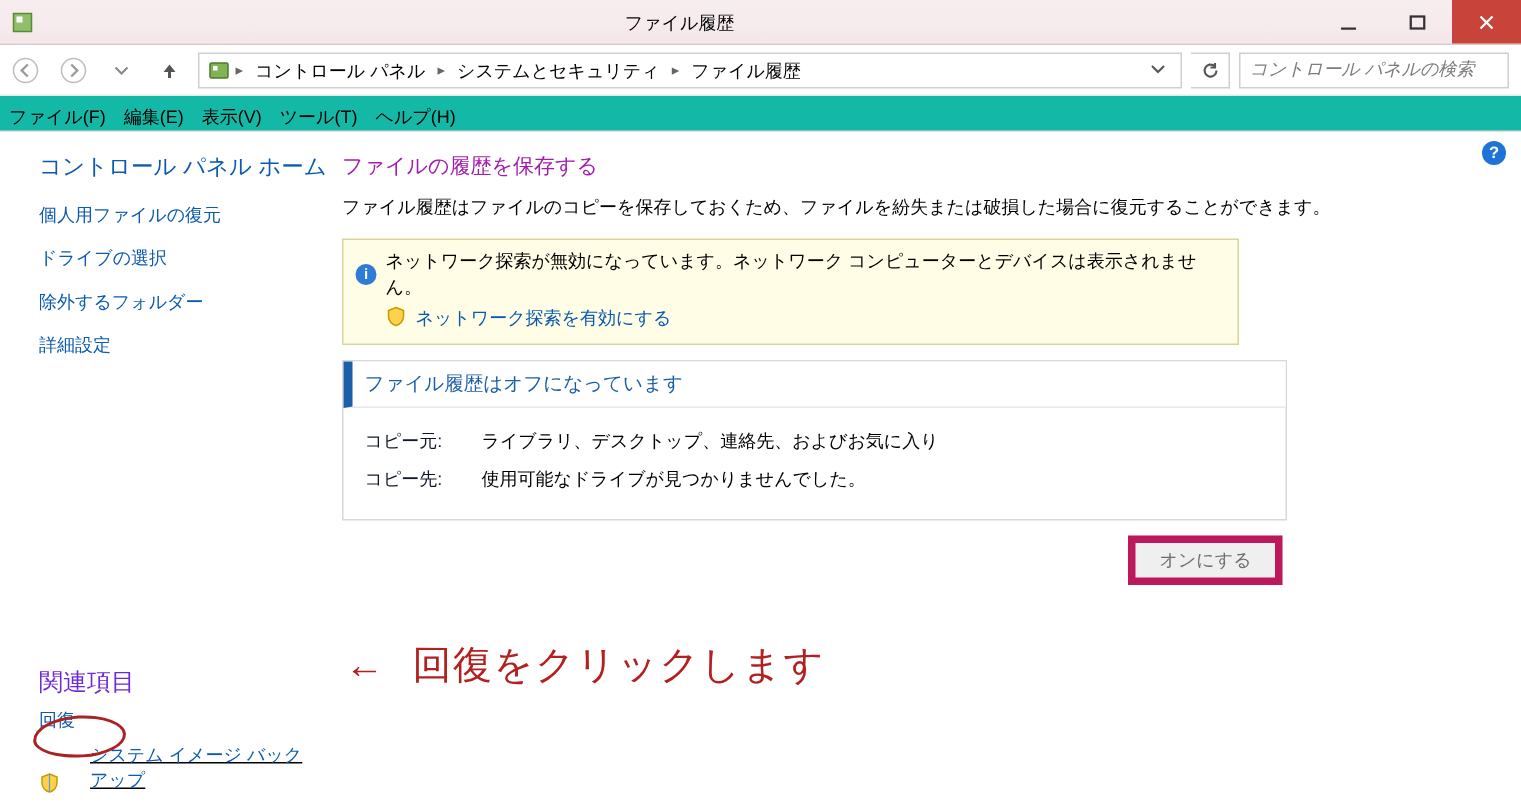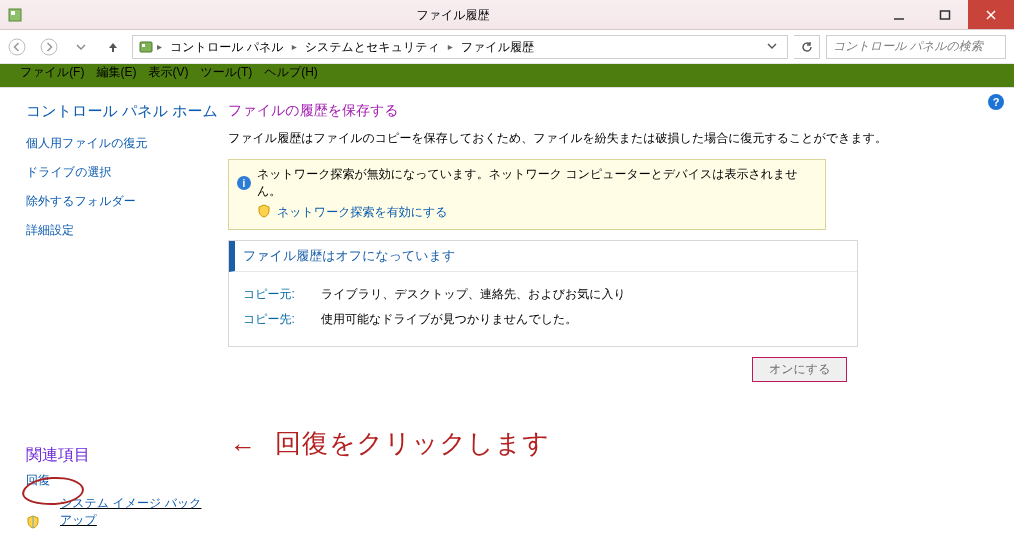--- a/index.html
+++ b/index.html
@@ -101,24 +101,24 @@
     font-style: italic;
     display:flex; align-items:center;
     margin-right: 4px;
   }
 
   
   .menubar {
     height: 24px;
     border-bottom: 1px solid #e0e0e0;
     display: flex;
-    align-items: flex-start;
-    padding: 0 20px;
+    align-items: flex-end;
+    padding: 0 6px;
     gap: 12px;
-    background:#4d7c0f;
+    background:#14b8a6;
   }
   .menu-item { color:#000; }
 
   
   .body {
     display:flex;
     height: calc(539px - 30px - 34px - 24px);
     position: relative;
     background:#fff;
   }
@@ -188,27 +188,27 @@
   }
   .status-header {
     border-left: 6px solid #1a5fa7;
     padding: 6px 8px;
     color:#1a5fa7;
     font-size:13px;
     background:#fff;
     border-bottom:1px solid #e8e8e8;
   }
   .kv { display:flex; padding: 4px 14px; gap:14px; font-size:12px;}
-  .kv .k { width:64px; color:#0369a1;}
+  .kv .k { width:64px; color:#0f172a;}
   .kv .v { color:#000;}
   .status-box .first-kv { margin-top:10px;}
 
   .on-btn {
     display:inline-block;
-    border:1px solid #be185d;
+    border:5px solid #be185d;
     background:#efefef;
     color:#6e6e6e;
     padding:3px 16px;
     font-size:12px;
     margin-top:10px;
     margin-left: 524px;
   }
 
   .annotation {
     position:absolute;

